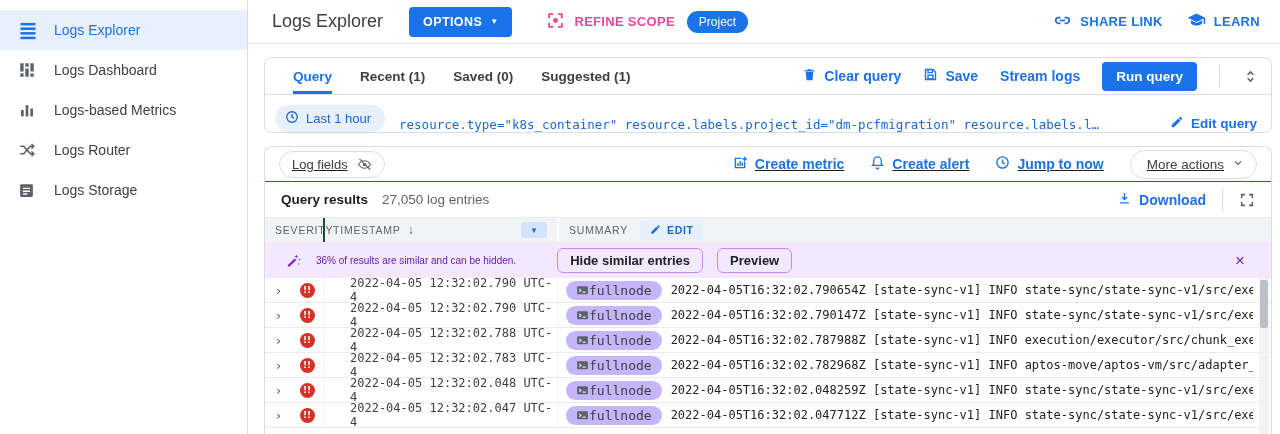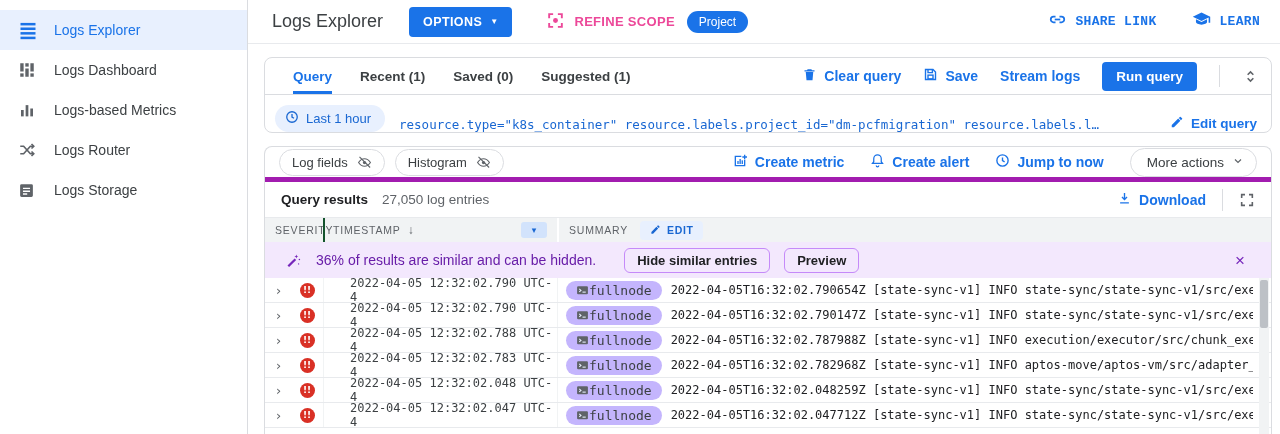--- a/index.html
+++ b/index.html
@@ -27,21 +27,21 @@
     padding:0 20px 0 24px; border-bottom:1px solid #e8eaed; }
   .topbar-title { font-size:18px; color:#3c4043; margin-right:26px; }
   .options-btn { background:#1a73e8; color:#fff; border:none; border-radius:4px; height:30px;
     padding:0 14px; font-size:12.5px; font-weight:bold; letter-spacing:.4px;
     display:flex; align-items:center; gap:8px; cursor:pointer; font-family:inherit; }
   .options-caret { font-size:8px; line-height:1; }
   .refine { display:flex; align-items:center; gap:9px; margin-left:34px; color:#ec4899;
     font-size:13px; font-weight:bold; letter-spacing:.3px; cursor:pointer; }
   .project-pill { background:#1a73e8; color:#fff; border-radius:12px; padding:4px 12px;
     font-size:12px; margin-left:12px; cursor:pointer; }
-  .topbar-right { margin-left:auto; display:flex; align-items:center; gap:36px;font-family:Liberation Mono, monospace; }
+  .topbar-right { margin-left:auto; display:flex; align-items:center; gap:24px; }
   .link-btn { color:#1a73e8; font-size:13px; font-weight:bold; letter-spacing:.3px;
     display:flex; align-items:center; gap:8px; cursor:pointer; }
 
   .card { border:1px solid #dadce0; border-radius:8px; margin:13px 8px 0 16px; background:#fff; }
 
   
   .tabs-row { height:37px; display:flex; align-items:center; border-bottom:1px solid #dadce0;
     padding-right:12px; }
   .tab { height:100%; display:flex; align-items:center; margin-left:28px; font-size:13.5px;
     font-weight:600; color:#3c4043; cursor:pointer; }
@@ -60,21 +60,21 @@
   .query-text { flex:1; font-family:"DejaVu Sans Mono", monospace; font-size:12.5px;
     color:#1967d2; white-space:nowrap; overflow:hidden; }
   .edit-query { color:#1a73e8; font-size:13.5px; font-weight:600; display:flex;
     align-items:center; gap:7px; flex-shrink:0; cursor:pointer; }
 
   
   .results-card { flex:1; margin-bottom:0; border-bottom:none;
     border-bottom-left-radius:0; border-bottom-right-radius:0;
     position:relative; display:flex; flex-direction:column; overflow:hidden; }
   .toolbar-row { height:35px; flex-shrink:0; display:flex; align-items:center; gap:10px;
-    padding:0 14px; border-bottom:5px solid #a21caf; }
+    padding:0 14px; border-bottom:1px solid #a21caf;text-decoration:underline; }
   .pill-outline { border:1px solid #dadce0; border-radius:15px; padding:5px 12px;
     font-size:13px; color:#3c4043; display:flex; align-items:center; gap:9px; cursor:pointer; }
   .pill-outline .eo { color:#5f6368; display:flex; }
   .toolbar-right { margin-left:auto; display:flex; align-items:center; gap:26px; }
   .more-actions { border:1px solid #dadce0; border-radius:16px; padding:6px 12px 6px 16px;
     font-size:13.5px; color:#3c4043; display:flex; align-items:center; gap:8px; cursor:pointer; }
 
   .results-header { height:36px; flex-shrink:0; display:flex; align-items:center; gap:14px;
     padding:0 16px; border-bottom:1px solid #e8eaed; }
   .results-title { font-size:13.5px; font-weight:bold; color:#202124; }
@@ -93,21 +93,21 @@
     color:#1967d2; font-size:9px; letter-spacing:0; cursor:pointer; }
   .col-sum { flex:1; display:flex; align-items:center; gap:12px; padding-left:10px;
     border-left:2px solid #fff; height:100%; }
   .edit-btn { background:#e8f0fe; color:#1967d2; border:none; border-radius:4px;
     font-size:10.5px; font-weight:bold; letter-spacing:.6px; padding:3px 10px;
     display:flex; align-items:center; gap:6px; cursor:pointer; font-family:inherit; }
 
   .banner { height:36px; flex-shrink:0; background:#f3e8fd; display:flex; align-items:center;
     gap:14px; padding:0 18px 0 20px; }
   .wand { color:#7627bb; display:flex; }
-  .banner-text { font-size:14px; color:#681da8; margin-right:14px; }
+  .banner-text { font-size:10px; color:#681da8; margin-right:27px; }
   .banner-btn { background:transparent; border:1px solid #c58af9; border-radius:6px;
     padding:4px 12px; font-size:13px; font-weight:600; color:#202124; cursor:pointer;
     font-family:inherit; }
   .banner-close { margin-left:auto; color:#7627bb; font-size:17px; line-height:1;
     cursor:pointer; padding:0 8px; }
 
   .rows { flex:1; }
   .log-row { height:25px; display:flex; align-items:stretch; border-bottom:1px solid #e8eaed;
     font-family:"DejaVu Sans Mono", monospace; font-size:12px; color:#3c4043; cursor:pointer; }
   .row-chevron { width:26px; display:flex; align-items:center; padding-left:11px;
@@ -303,30 +303,20 @@
         <span class="pill-outline">
           <span>Log fields</span>
           <span class="eo">
             <svg width="15" height="15" viewBox="0 0 24 24" fill="none" stroke="currentColor" stroke-width="1.8">
               <path d="M12 6c5.5 0 9.5 6 9.5 6s-4 6-9.5 6S2.5 12 2.5 12 6.5 6 12 6z"></path>
               <circle cx="12" cy="12" r="2.6" fill="currentColor" stroke="none"></circle>
                 <path d="M4 3l17 17"></path>
             </svg>
           </span>
         </span>
-        <span class="pill-outline">
-          <span>Histogram</span>
-          <span class="eo">
-            <svg width="15" height="15" viewBox="0 0 24 24" fill="none" stroke="currentColor" stroke-width="1.8">
-              <path d="M12 6c5.5 0 9.5 6 9.5 6s-4 6-9.5 6S2.5 12 2.5 12 6.5 6 12 6z"></path>
-              <circle cx="12" cy="12" r="2.6" fill="currentColor" stroke="none"></circle>
-                <path d="M4 3l17 17"></path>
-            </svg>
-          </span>
-        </span>
         <div class="toolbar-right">
           <span class="action-link">
             <span>
               <svg width="16" height="16" viewBox="0 0 24 24" fill="currentColor">
                 <path d="M4 4h10v2H6v12h12v-8h2v10H4V4z"></path>
                 <rect x="8" y="12" width="2" height="4.5"></rect>
                   <rect x="11.2" y="9" width="2" height="7.5"></rect>
                   <rect x="14.4" y="11" width="2" height="5.5"></rect>
                 <path d="M18 2.5h2v2.5H22.5v2H20V9.5h-2V7h-2.5V5H18V2.5z"></path>
               </svg>

